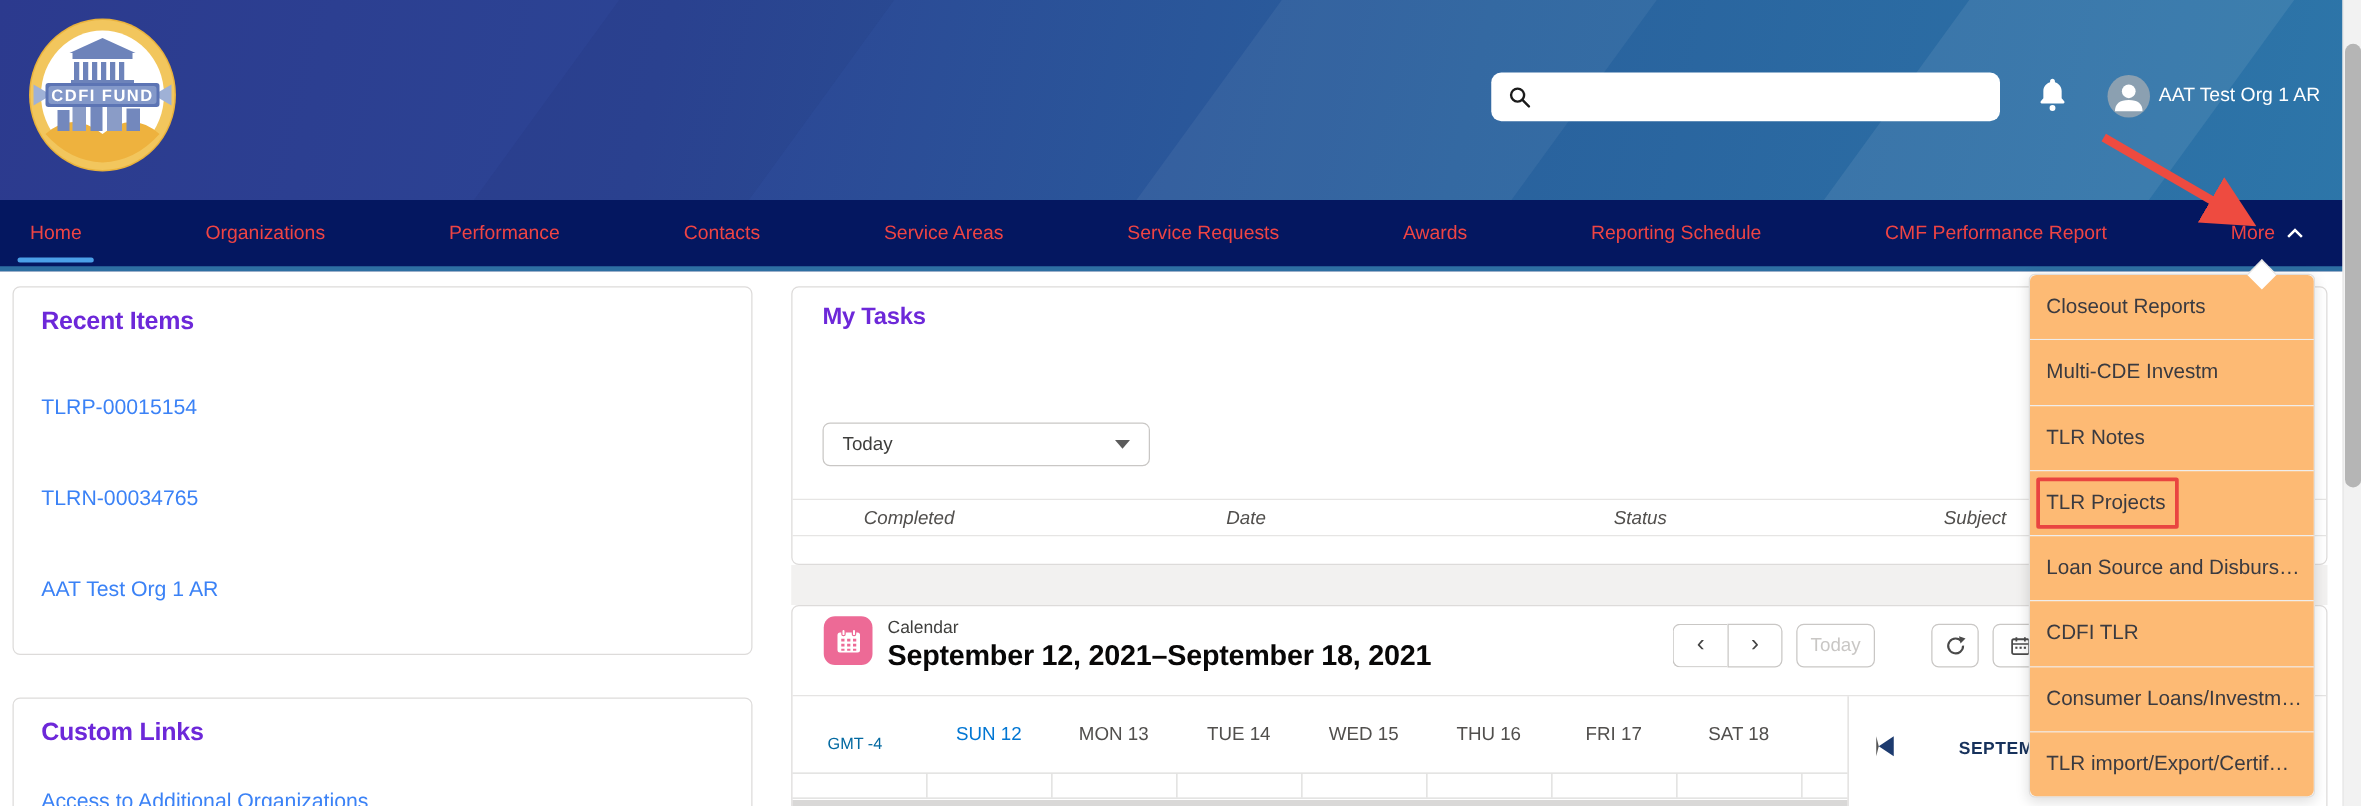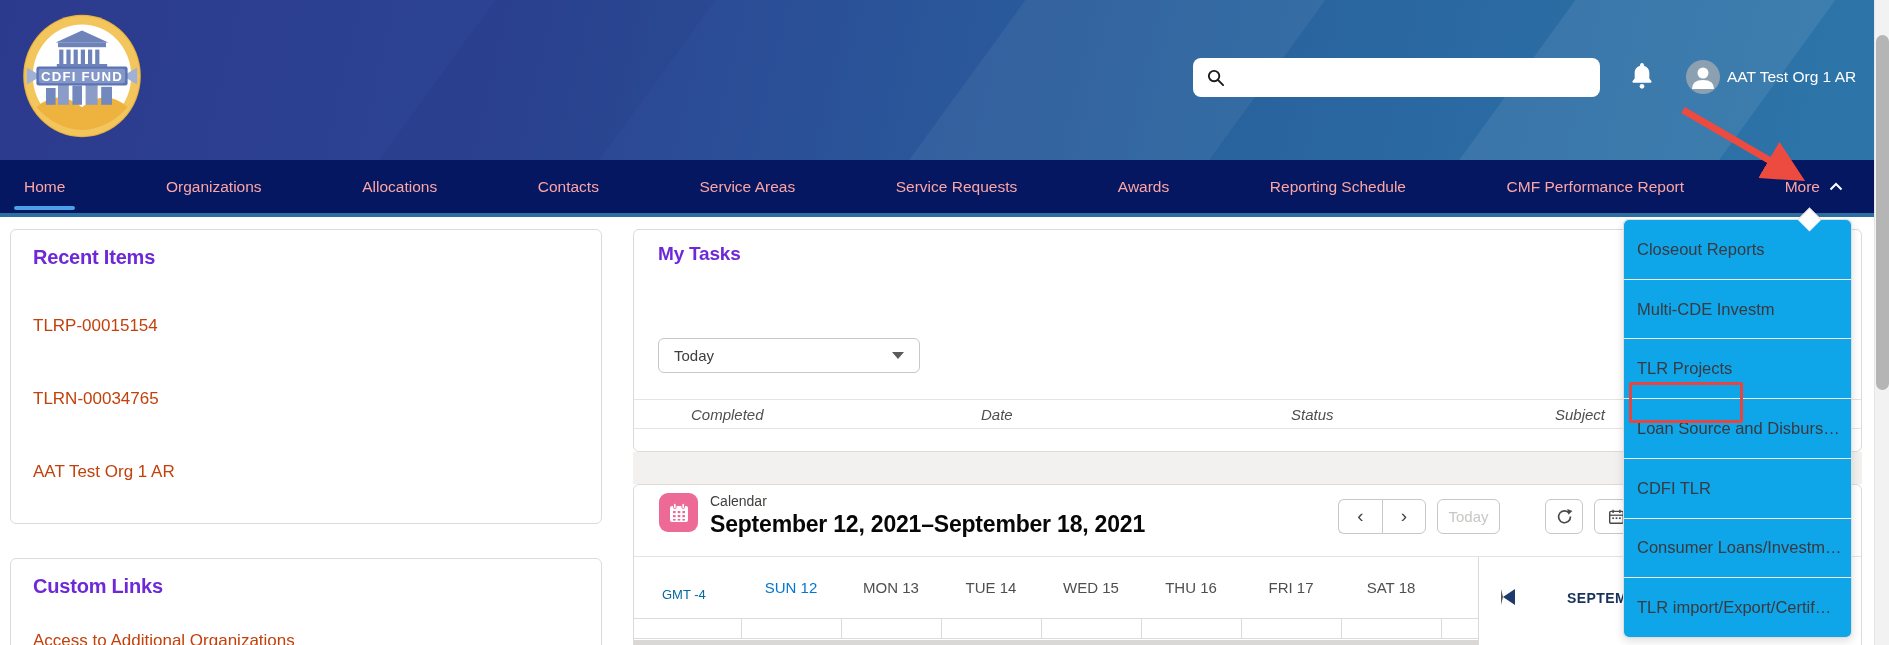--- a/index.html
+++ b/index.html
@@ -22,29 +22,29 @@
   .search input { border:none; outline:none; flex:1; font-size:15px; margin-left:10px; background:transparent;
                   font-family:inherit; color:#222; }
   .bellbtn { left:1625px; top:60px; width:34px; height:34px; background:transparent; border:none; cursor:pointer; }
   .avatar { left:1686px; top:60px; width:34px; height:34px; border-radius:50%; background:#8ba0b1; overflow:hidden; }
   .uname { left:1727px; top:68px; color:#ffffff; font-size:15.5px; white-space:nowrap; }
 
   
   .nav { position:absolute; left:0; top:160px; width:1889px; height:57px; background:#041760;
          border-bottom:4px solid #2e6fa2; display:flex; align-items:center;
          justify-content:space-between; padding:0 46px 0 24px; }
-  .nav-item { position:relative; color:#fca5a5; font-size:15.5px; background:none; border:none;
+  .nav-item { position:relative; color:#ef4444; font-size:15.5px; background:none; border:none;
               cursor:pointer; font-family:inherit; padding:4px 0; display:flex; align-items:center; gap:9px; }
   .nav-item.active::after { content:""; position:absolute; left:-10px; right:-10px; bottom:-10px;
               height:4px; border-radius:2px; background:#4ba0e8; }
 
   
   .card { position:absolute; background:#fff; border:1px solid #dddbda; border-radius:6px; }
   .card-title { font-size:20px; font-weight:600; color:#6d28d9; letter-spacing:-0.2px; }
-  .lnk { color:#c2410c; font-size:17px; text-decoration:none; cursor:pointer; white-space:nowrap; }
+  .lnk { color:#3b82f6; font-size:17px; text-decoration:none; cursor:pointer; white-space:nowrap; }
 
   .recent { left:10px; top:229px; width:592px; height:295px; }
   .recent .card-title { position:absolute; left:22px; top:16px; }
   .recent .lnk { position:absolute; left:22px; }
   .recent .lnk:nth-of-type(1) { top:86px; }
   .recent .lnk:nth-of-type(2) { top:159px; }
   .recent .lnk:nth-of-type(3) { top:232px; }
 
   .custom { left:10px; top:558px; width:592px; height:140px; }
   .custom .card-title { position:absolute; left:22px; top:16px; }
@@ -104,21 +104,21 @@
                border-right:12px solid #1c3a6e; cursor:pointer; background:none; }
   .mini-month { position:absolute; left:88px; top:33px; font-size:14px; font-weight:700; color:#17325c; letter-spacing:0.4px; }
 
   
   .dropdown { position:absolute; left:1623px; top:219px; width:229px; height:419px; background:#fff;
               border:1px solid #dfdedd; border-radius:5px; box-shadow:0 3px 10px rgba(0,0,0,0.13);
               display:flex; flex-direction:column; z-index:50; }
   .notch { position:absolute; left:1801px; top:211px; width:17px; height:17px; background:#fff;
            transform:rotate(45deg); border-left:1px solid #e3e2e1; border-top:1px solid #e3e2e1; z-index:51; }
   .dd-item { flex:1; display:flex; align-items:center; padding-left:13px; font-size:16.5px; color:#3a3a40;
-             background:#0ea5e9; border:none; border-bottom:1px solid #efedeb; cursor:pointer;
+             background:#fdba74; border:none; border-bottom:1px solid #efedeb; cursor:pointer;
              font-family:inherit; text-align:left; white-space:nowrap; overflow:hidden; }
   .dd-item:first-child { border-radius:5px 5px 0 0; }
   .dd-item:last-child { border-bottom:none; border-radius:0 0 5px 5px; }
   .redbox { position:absolute; left:1629px; top:382px; width:114px; height:41px;
             border:3px solid #e94540; border-radius:2px; z-index:60; pointer-events:none; }
   .arrow-svg { position:absolute; left:1655px; top:100px; z-index:70; pointer-events:none; }
 
   
   .sbar { position:absolute; left:1874px; top:0; width:15px; height:645px; background:#f2f2f2;
           border-left:1px solid #e6e6e6; z-index:90; }
@@ -180,21 +180,21 @@
         <circle cx="17" cy="13" r="5.5" fill="#ffffff"></circle>
         <path d="M6 29 Q6 20 17 20 Q28 20 28 29 Z" fill="#ffffff"></path>
       </svg>
     </div>
     <span class="abs uname">AAT Test Org 1 AR</span>
   </div>
 
   <nav class="nav">
     <button class="nav-item active">Home</button>
     <button class="nav-item">Organizations</button>
-    <button class="nav-item">Allocations</button>
+    <button class="nav-item">Performance</button>
     <button class="nav-item">Contacts</button>
     <button class="nav-item">Service Areas</button>
     <button class="nav-item">Service Requests</button>
     <button class="nav-item">Awards</button>
     <button class="nav-item">Reporting Schedule</button>
     <button class="nav-item">CMF Performance Report</button>
     <button class="nav-item">
       <span>More</span>
       <svg width="14" height="9" viewBox="0 0 14 9">
         <polyline points="1.5,7.5 7,2 12.5,7.5" fill="none" stroke="#ffffff" stroke-width="2"></polyline>
@@ -308,20 +308,21 @@
       <button class="mini-prev"></button>
       <span class="mini-month">SEPTEMBER</span>
 
     </div>
   </section>
 
   <div class="notch"></div>
   <div class="dropdown">
     <button class="dd-item">Closeout Reports</button>
     <button class="dd-item">Multi-CDE Investm</button>
+    <button class="dd-item">TLR Notes</button>
     <button class="dd-item">TLR Projects</button>
     <button class="dd-item">Loan Source and Disburs…</button>
     <button class="dd-item">CDFI TLR</button>
     <button class="dd-item">Consumer Loans/Investm…</button>
     <button class="dd-item">TLR import/Export/Certif…</button>
   </div>
 
   <div class="redbox"></div>
   <svg class="arrow-svg" width="190" height="110">
     <defs>

